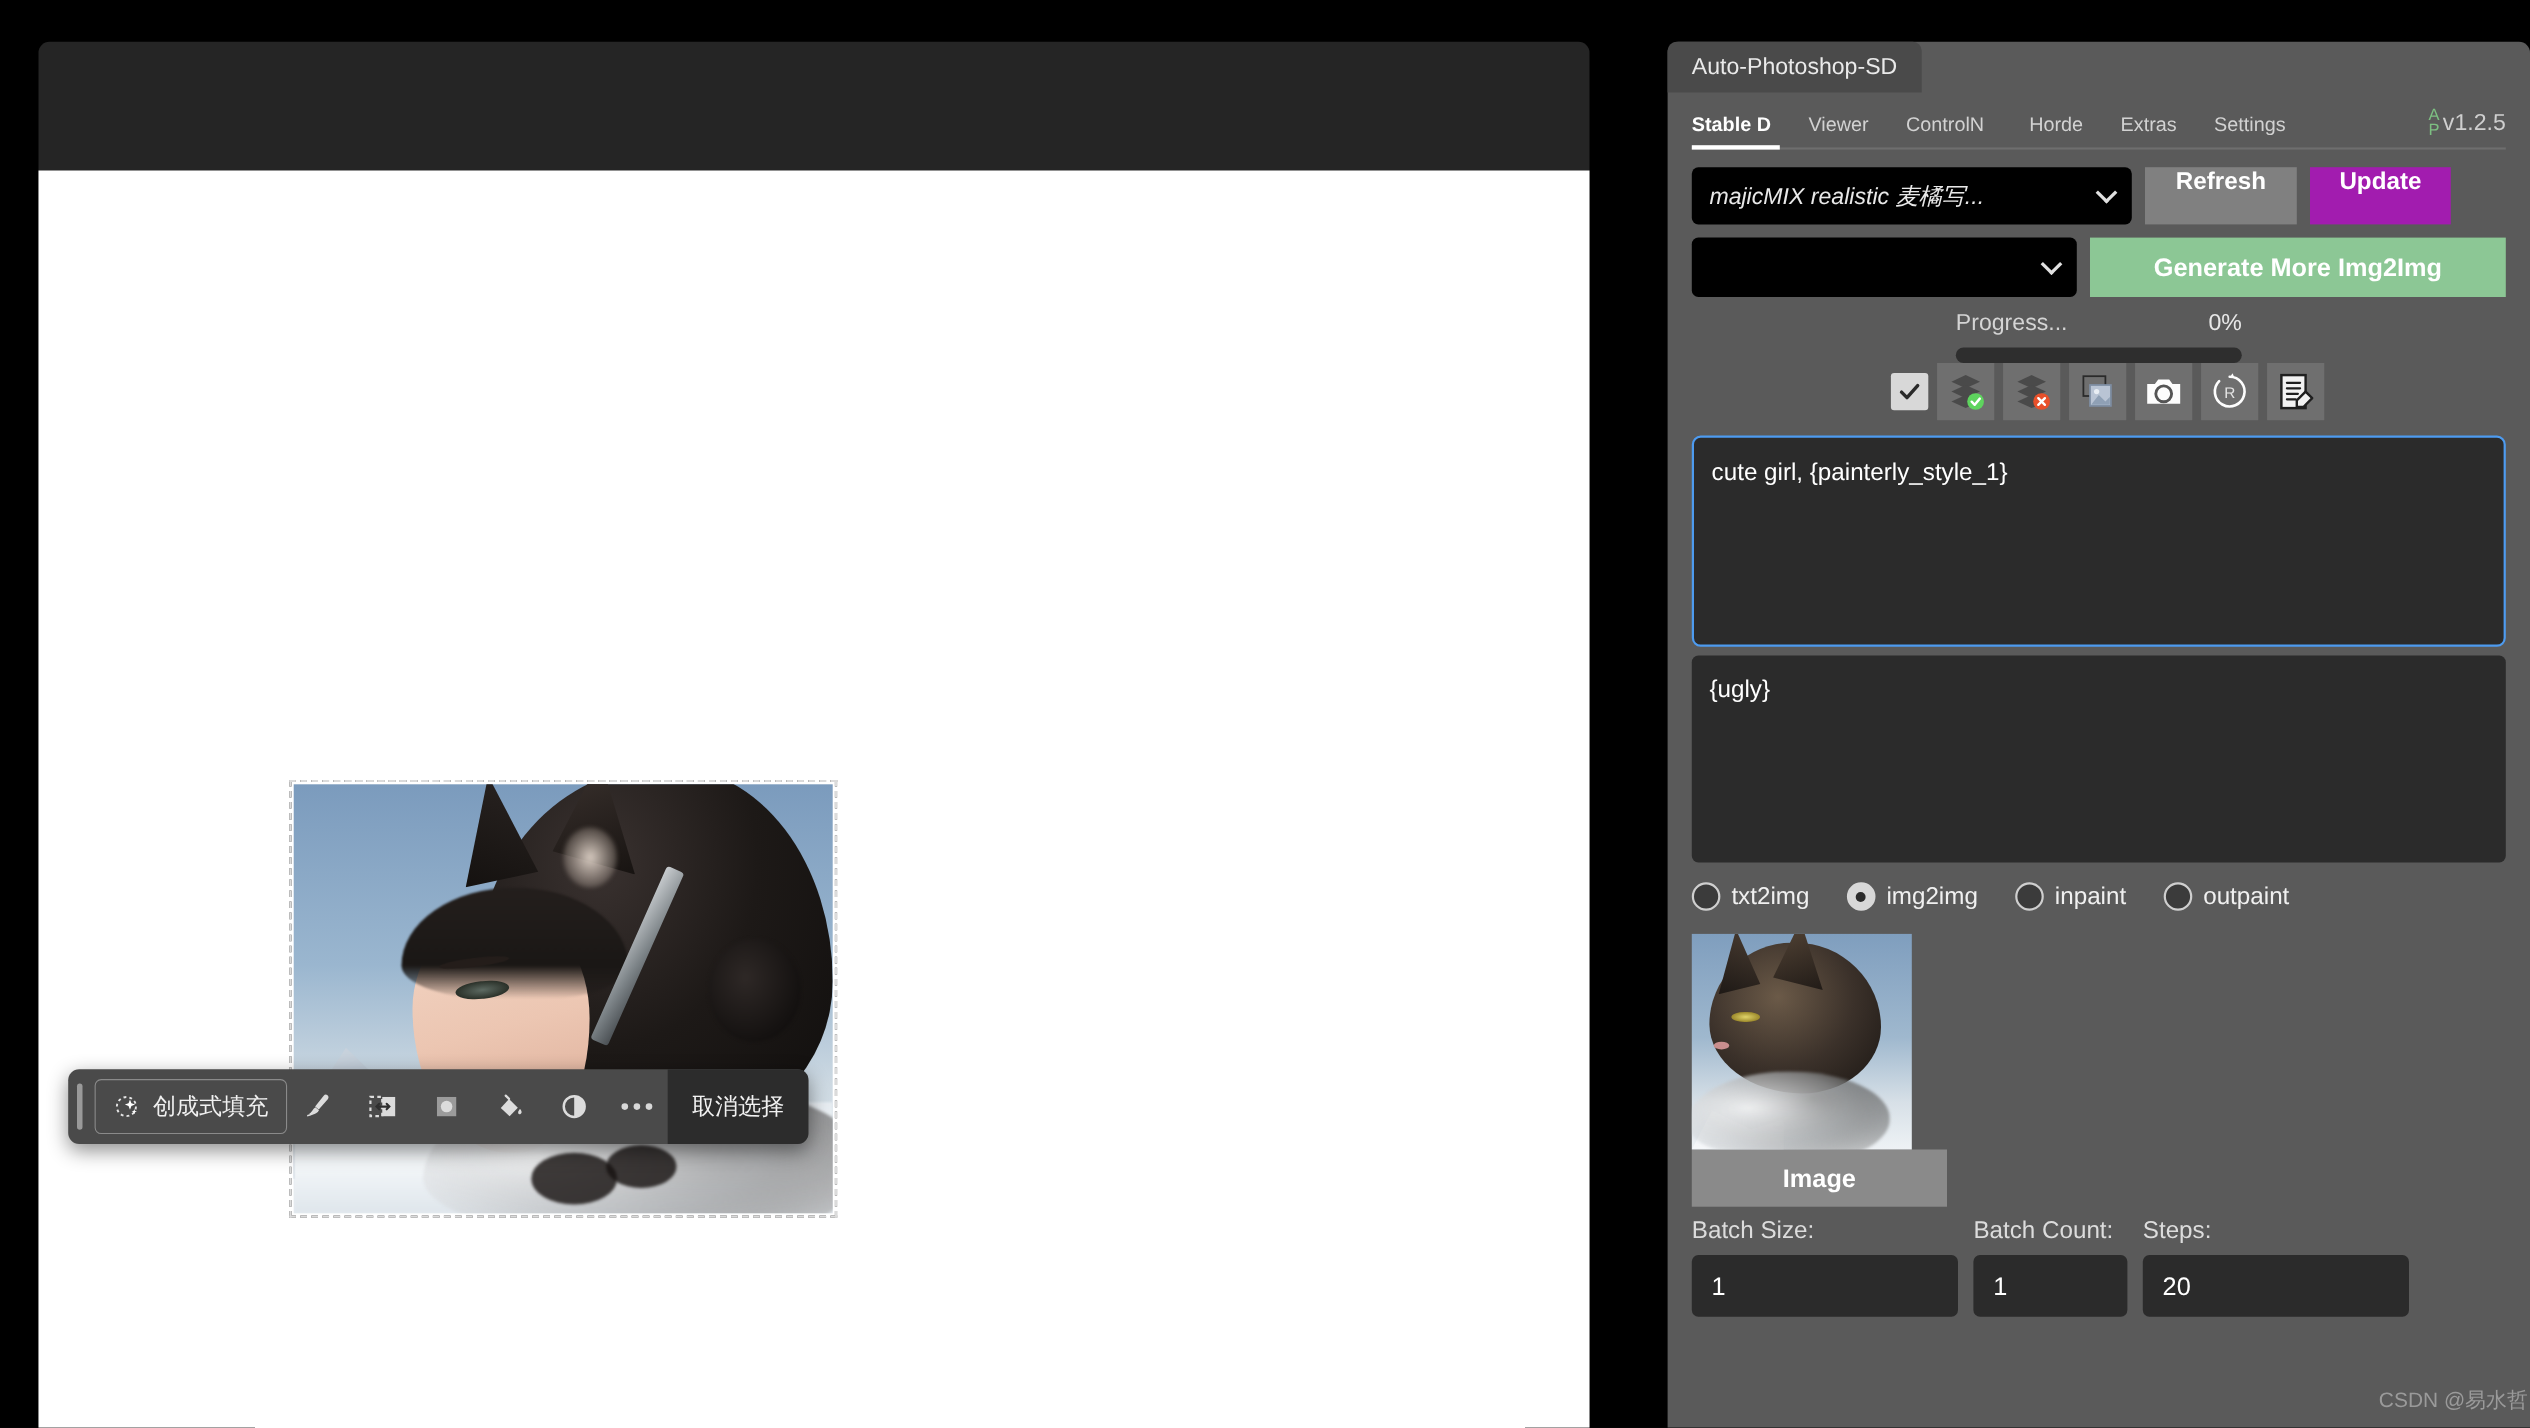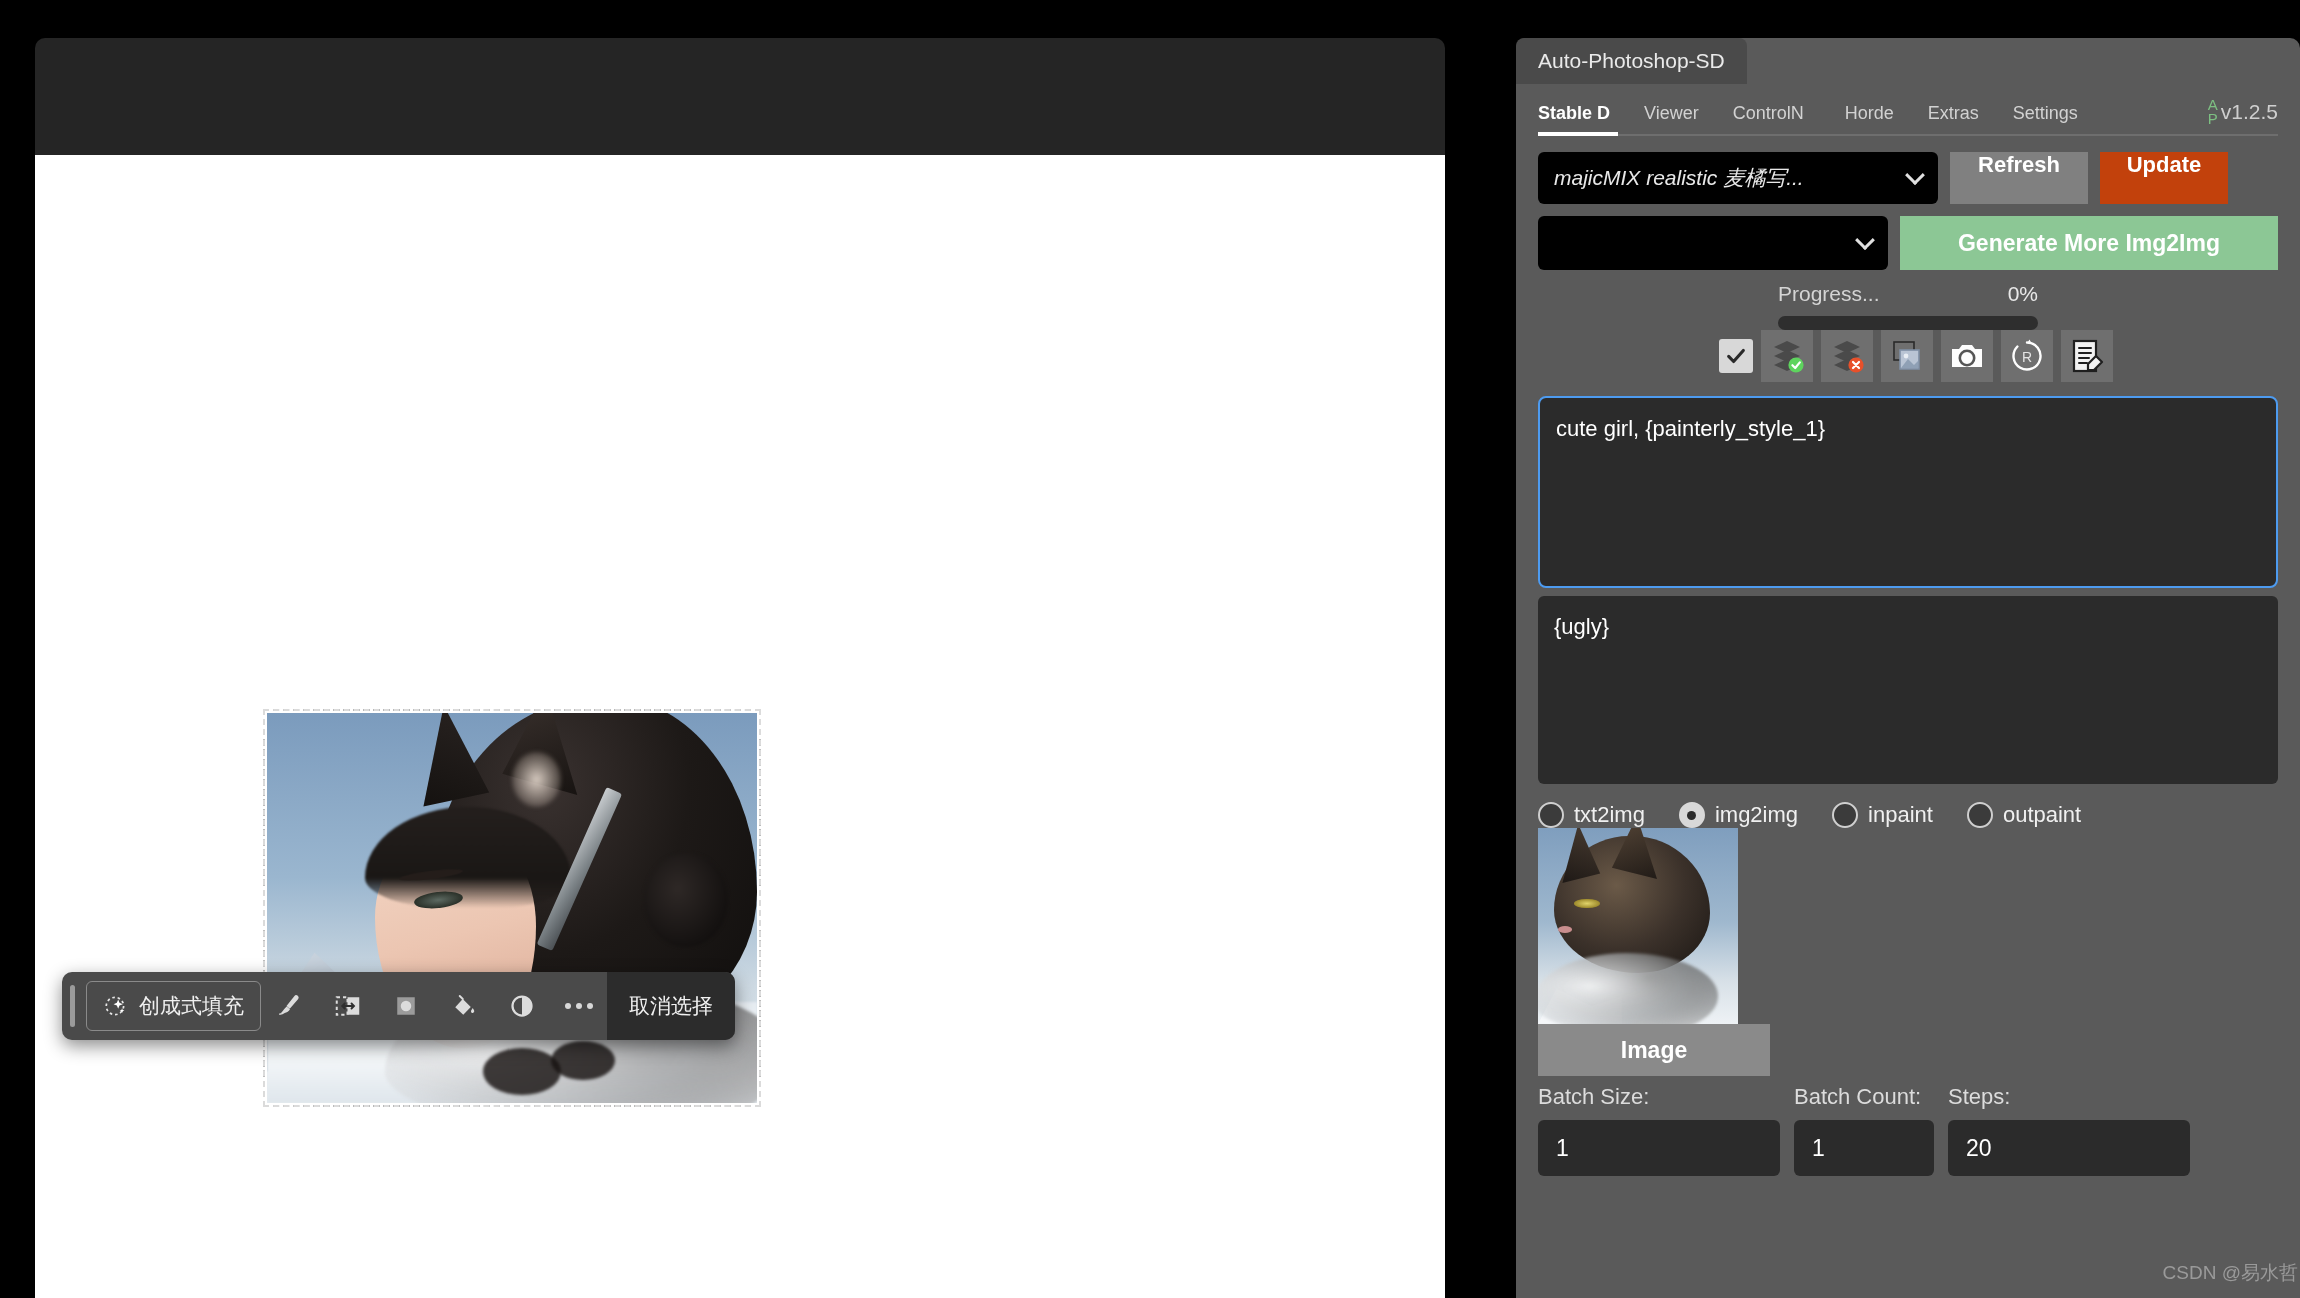--- a/index.html
+++ b/index.html
@@ -248,21 +248,21 @@
     transform: translateY(-70%) rotate(45deg);
   }
   .model-select { width: 400px; }
   .lora-select { width: 350px; height: 54px; }
   .btn {
     height: 52px; display: flex; align-items: flex-start; justify-content: center;
     padding: 0 20px; font-size: 22px; font-weight: bold; color: #fff;
     white-space: nowrap;
   }
   .btn-refresh { background: #808080; min-width: 138px; }
-  .btn-update { background: #c2410c; min-width: 128px; }
+  .btn-update { background: #a21caf; min-width: 128px; }
   .btn-generate {
     background: #8cc795; color: #fff; font-size: 23px; font-weight: bold;
     height: 54px; flex: 1; display: flex; align-items: center; justify-content: center;
   }
 
   
   .progress-row { display: flex; align-items: center; margin: 12px 0 4px 0; flex-direction: column; }
   .progress-left { width: 260px; }
   .progress-head { display: flex; justify-content: space-between; align-items: baseline; }
   .progress-label { color: #d4d4d4; font-size: 21px; }
@@ -300,21 +300,21 @@
     width: 26px; height: 26px; border-radius: 50%;
     border: 2px solid #cfcfcf; background: #3b3b3b;
     display: flex; align-items: center; justify-content: center;
   }
   .radio-dot.on { background: #d8d8d8; border-color: #d8d8d8; }
   .radio-dot.on i { width: 9px; height: 9px; border-radius: 50%; background: #2b2b2b; }
   .radio-label { color: #f0f0f0; font-size: 22px; }
 
   
   .thumb-wrap {
-    margin-top: 0; width: 232px;
+    margin-top: 21px; width: 232px;
   }
   .thumb-img {
     position: relative; width: 200px; height: 196px; overflow: hidden;
     background: linear-gradient(#7f9ebe 0%, #9fb8ce 48%, #d7e0e7 78%, #eef2f5 100%);
   }
   .cat-head {
     position: absolute; left: 8%; top: 4%;
     width: 78%; height: 70%;
     background: radial-gradient(ellipse at 40% 36%, #6b5a48 0%, #3b312a 52%, #191512 100%);
     border-radius: 48% 50% 46% 54% / 54% 56% 44% 46%;

